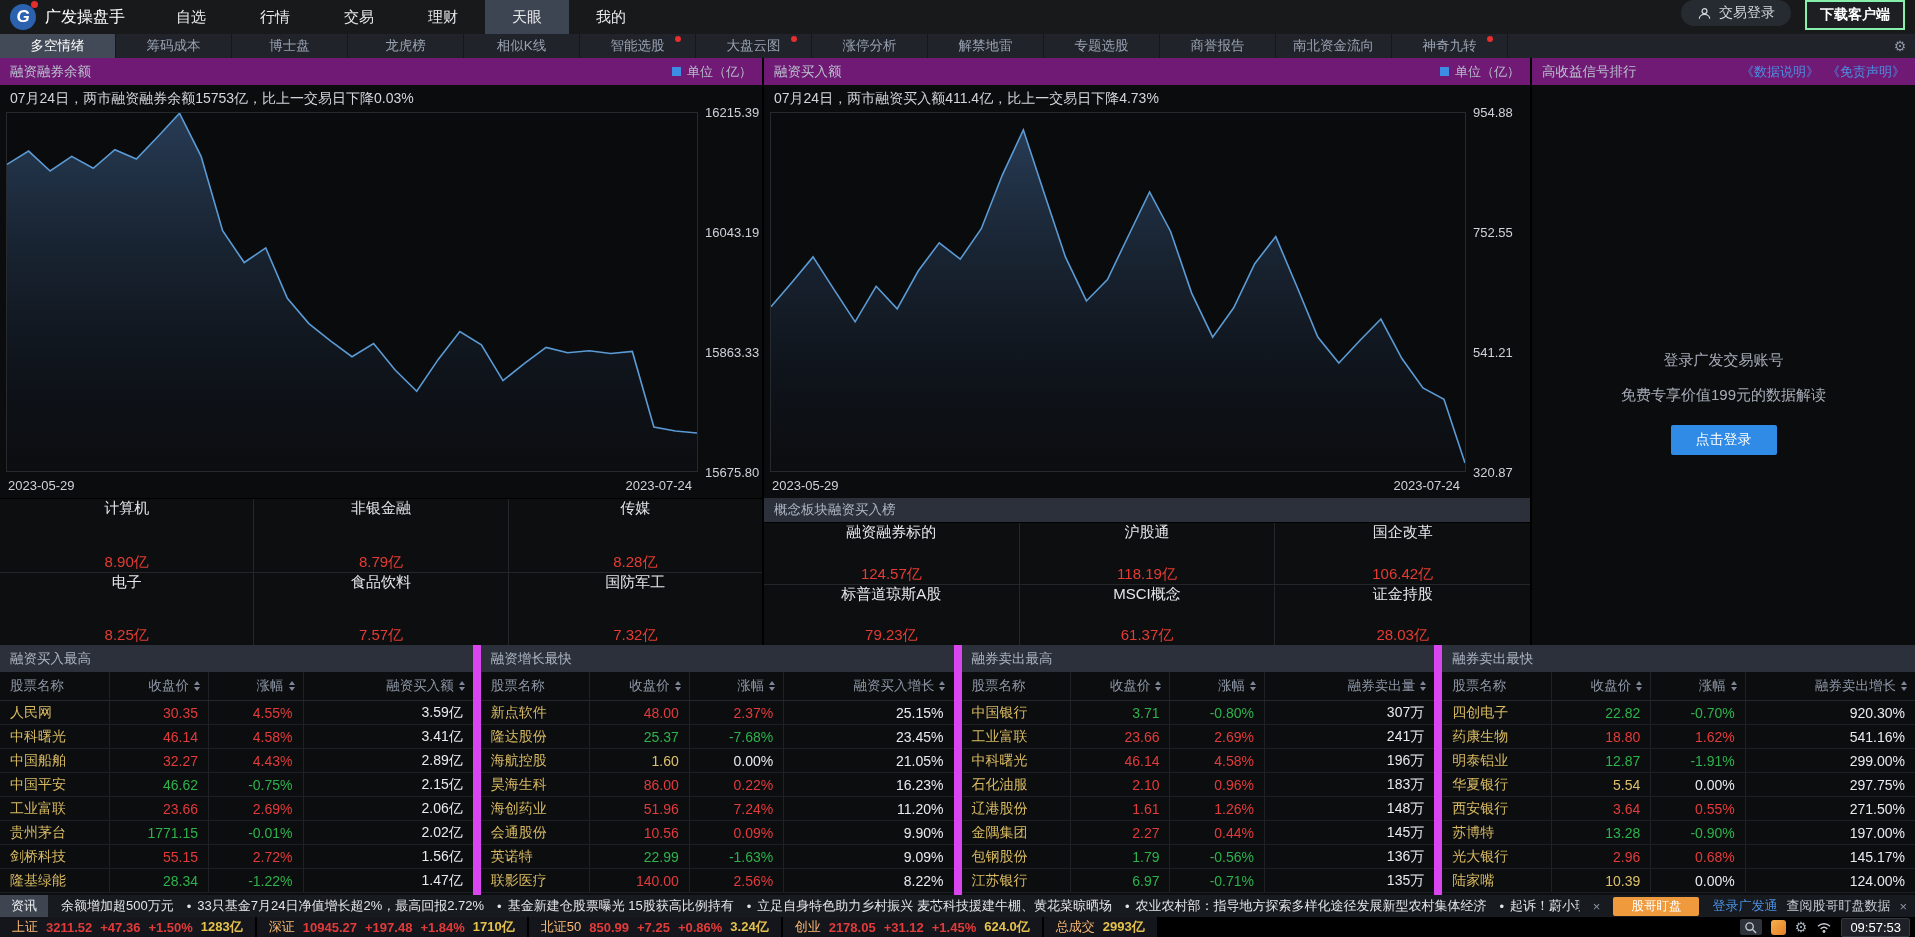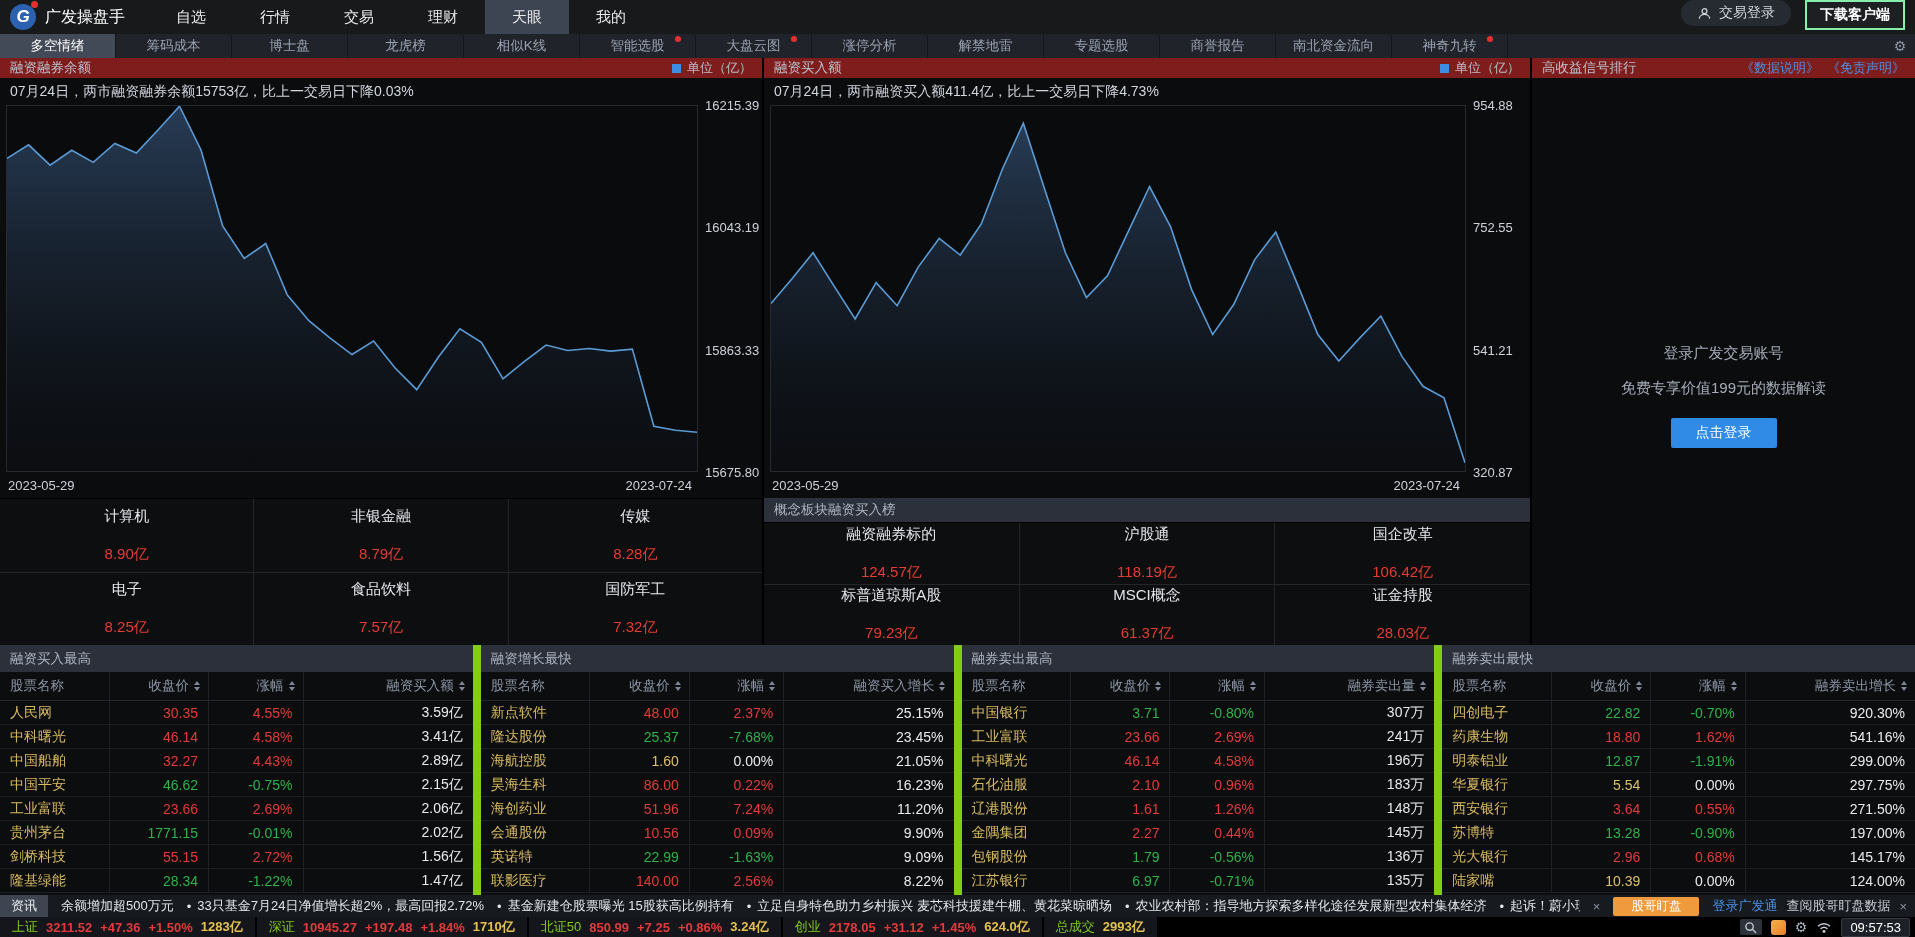--- a/index.html
+++ b/index.html
@@ -27,21 +27,21 @@
   .tab.active { background:#434a57; color:#fff; }
   .tab .dot { position:absolute; top:2px; right:14px; width:6px; height:6px; border-radius:50%; background:#e62e2e; }
   .gear { width:30px; display:flex; align-items:center; justify-content:center; color:#8f97a6; font-size:14px; cursor:pointer; }
 
   
   .main { height:587px; display:flex; gap:2px; background:#000; }
   .left-col { width:1530px; display:flex; flex-direction:column; }
   .charts-row { height:440px; display:flex; gap:2px; }
   .chart-panel { background:#0b0c0e; display:flex; flex-direction:column; }
   #cp0 { width:762px; } #cp1 { flex:1; }
-  .panel-head { height:20px; background:#7f1d1d; display:flex; align-items:center; justify-content:space-between; padding:0 10px; flex:0 0 auto;font-family:Liberation Mono, monospace; }
+  .panel-head { height:27px; background:#701a75; display:flex; align-items:center; justify-content:space-between; padding:0 10px; flex:0 0 auto;font-family:Liberation Mono, monospace; }
   .ptitle { color:#bac2cf; font-size:13.5px; white-space:nowrap; }
   .unit { color:#b6bdc9; font-size:13px; display:flex; align-items:center; gap:6px; white-space:nowrap; }
   .unit .sw { width:9px; height:9px; background:#3d8de5; display:inline-block; }
   .chart-sub { height:27px; display:flex; align-items:center; padding:0 10px; color:#d2d6dd; font-size:14px; white-space:nowrap; }
   .chart-body { flex:1; display:flex; padding-left:6px; }
   .plot { flex:1; position:relative; border:1px solid #26292e; background:#0a0b0d; }
   svg.chart-svg { position:absolute; inset:0; width:100%; height:100%; }
   .ylabels { width:64px; position:relative; }
   .ylabel { position:absolute; left:7px; color:#ced2d9; font-size:13px; transform:translateY(-50%); white-space:nowrap; }
   .chart-dates { height:26px; display:flex; justify-content:space-between; align-items:center; padding:0 70px 0 8px; color:#ced2d9; font-size:13px; flex:0 0 auto; }
@@ -53,26 +53,26 @@
   .signal-body { flex:1; display:flex; flex-direction:column; align-items:center; padding-top:266px; color:#a6adb8; font-size:15px; }
   .signal-body .p2 { margin-top:16px; }
   .login-btn { margin-top:20px; background:#2f8be6; color:#fff; font-size:14px; padding:6px 25px; border-radius:2px; cursor:pointer; }
 
   
   .boards-row { height:147px; display:flex; gap:2px; }
   .board { display:flex; flex-direction:column; }
   .b-industry { width:762px; } .b-concept { flex:1; }
   .board-head { height:24px; background:#2b303b; color:#aeb6c3; font-size:13.5px; display:flex; align-items:center; padding:0 10px; flex:0 0 auto; }
   .board-grid { flex:1; display:grid; grid-template-columns:repeat(3,1fr); grid-template-rows:1fr 1fr; gap:1px; background:#24262b; border-top:1px solid #000; }
-  .bcell { background:#0d0e10; display:flex; flex-direction:column; align-items:center; justify-content:center; gap:19px; cursor:pointer; }
+  .bcell { background:#0d0e10; display:flex; flex-direction:column; align-items:center; justify-content:space-between; gap:19px; cursor:pointer; }
   .bname { color:#e4e6ea; font-size:15px; }
   .bval { color:#e53c34; font-size:15px; }
 
   
-  .tables-row { height:250px; display:flex; gap:8px; background:#84cc16; }
+  .tables-row { height:250px; display:flex; gap:8px; background:#d946ef; }
   .dtable { flex:1; background:#0c0d0f; display:flex; flex-direction:column; overflow:hidden; }
   .table-head { height:27px; line-height:27px; background:#2b303b; color:#aeb6c3; font-size:13.5px; padding-left:10px; flex:0 0 auto; white-space:nowrap; }
   .cols { height:29px; display:flex; align-items:center; color:#8d96a6; font-size:13.5px; border-bottom:1px solid #23262c; flex:0 0 auto; }
   .c0 { width:23%; } .c1 { width:21%; } .c2 { width:20%; } .c3 { width:36%; }
   .c1,.c2,.c3 { border-left:1px solid #1e2126; height:100%; }
   .col { display:flex; align-items:center; white-space:nowrap; }
   .col.c0 { padding-left:10px; }
   .col.c1,.col.c2,.col.c3 { justify-content:flex-end; padding-right:8px; }
   .trow { height:24px; display:flex; align-items:center; border-bottom:1px solid #1c1f24; font-size:14px; cursor:pointer; flex:0 0 auto; }
   .cell { display:flex; align-items:center; white-space:nowrap; }
@@ -96,21 +96,21 @@
   .orange-badge { background:#ef9a3c; color:#fff; font-size:12.5px; padding:1px 18px; border-radius:2px; cursor:pointer; flex:0 0 auto; }
   .ticker-right { margin-left:auto; display:flex; align-items:center; gap:9px; flex:0 0 auto; }
   .tlink { color:#4a90e2; font-size:13px; cursor:pointer; text-decoration:none; }
   .ttext { color:#c6cbd3; font-size:13px; }
 
   
   .statusbar { height:20px; background:#000; display:flex; align-items:center; }
   .indices { display:flex; height:100%; gap:2px; }
   .idx { background:#14161b; display:flex; align-items:center; gap:8px; padding:0 12px; font-size:13px; cursor:pointer; white-space:nowrap; }
   .idx .num { font-weight:700; }
-  .ilabel { color:#84cc16; }
+  .ilabel { color:#fdba74; }
   .amt { color:#e4c24c; font-weight:700; }
   .status-icons { margin-left:auto; display:flex; align-items:center; gap:9px; padding-right:5px; height:100%; }
   .sicon-box { width:22px; height:16px; background:#2d323b; border-radius:2px; display:flex; align-items:center; justify-content:center; cursor:pointer; }
   .orange-app { width:15px; height:15px; border-radius:3px; background:linear-gradient(135deg,#f6b14c,#e87f28); cursor:pointer; }
   .gear2 { color:#aab3c0; font-size:14px; cursor:pointer; }
   .time { background:#1d2026; color:#fff; font-size:13px; padding:1px 8px; border:1px solid #34383f; border-radius:2px; white-space:nowrap; }
 </style>
 </head>
 <body>
 

